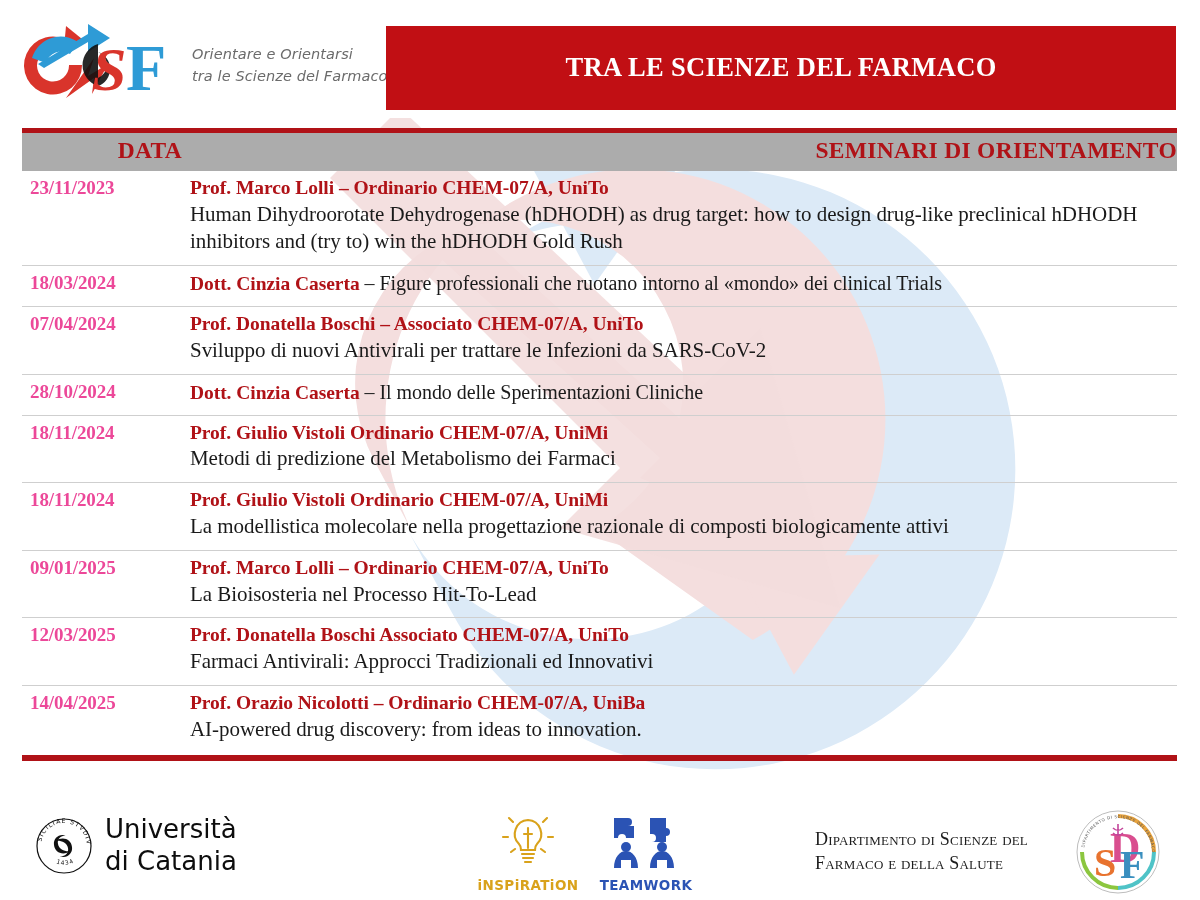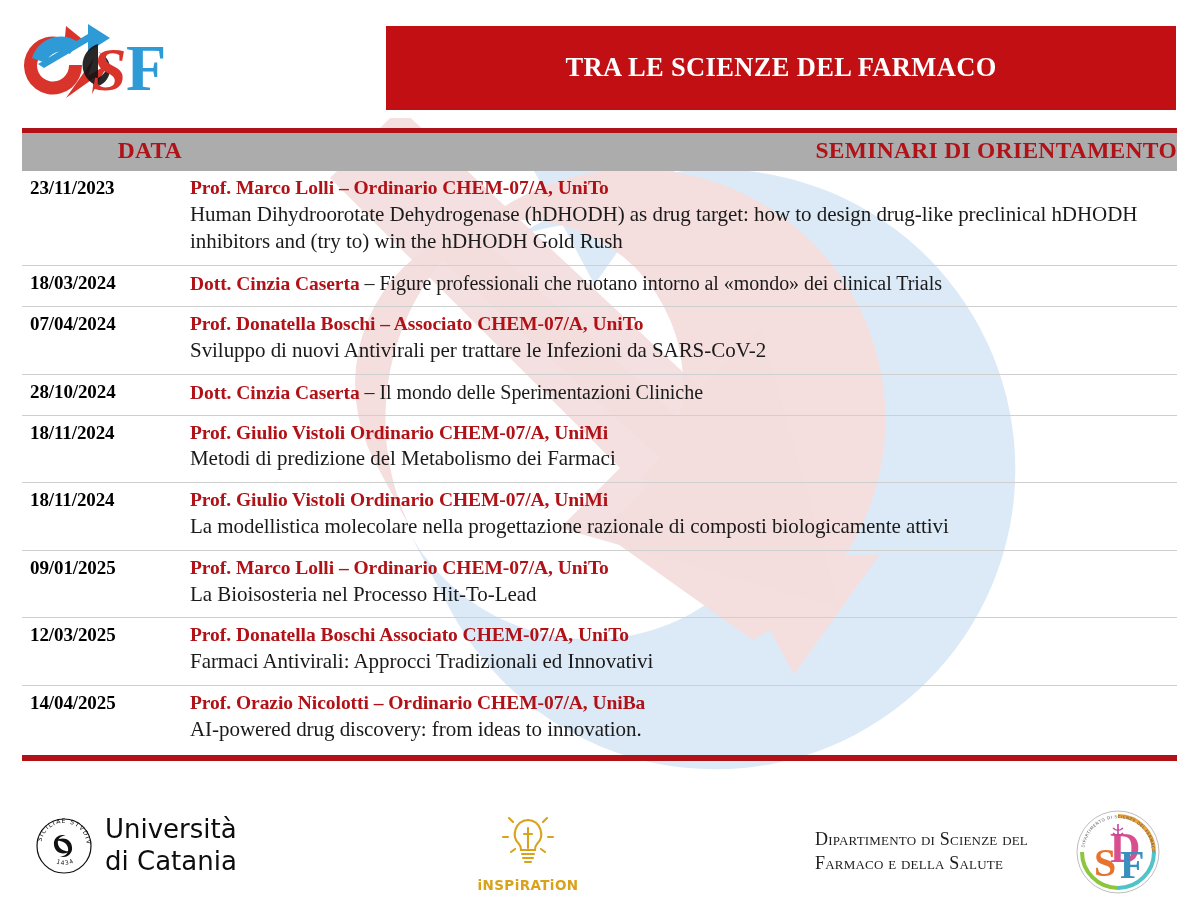--- a/index.html
+++ b/index.html
@@ -92,21 +92,21 @@
     padding: 4px 0 6px 6px;
     line-height: 1.18;
   }
   thead th.c-date { width: 160px; }
   .row-sep td { border-top: 1px solid #cfcfcf; }
   tbody td { padding: 4px 0 9px 0; }
   td.date {
     width: 160px;
     font-weight: bold;
     font-size: 19px;
-    color: #000000;
+    color: #ec4899;
     padding-left: 8px;
     padding-top: 6px;
     letter-spacing: -.1px;
     white-space: nowrap;
   }
   td.sem { padding-left: 8px; padding-right: 4px; }
   .speaker {
     color: #B01217;
     font-weight: bold;
     font-size: 19.5px;
@@ -197,20 +197,24 @@
         <path d="M10 34 a30 30 0 0 1 46 -16 l-8 12 a16 16 0 0 0 -24 9 Z" fill="#2E9BD6"></path>
 
         <path d="M44 74 L72 34 L66 52 L86 40 L70 70 L72 54 Z" fill="#D9342B"></path>
 
         <path d="M76 20 a22 22 0 0 0 0 42 a18 18 0 0 0 0 -34 a14 14 0 0 1 0 26" fill="#111111" opacity=".9"></path>
 
         <text x="70" y="66" font-family="Liberation Serif, serif" font-size="62" font-weight="bold" fill="#D9342B" font-style="italic">S</text>
 
         <text x="104" y="66" font-family="Liberation Serif, serif" font-size="66" font-weight="bold" fill="#2E9BD6">F</text>
       </svg>
+      <div class="gsf-tag">
+        <div>Orientare e Orientarsi</div>
+        <div>tra le Scienze del Farmaco</div>
+      </div>
     </div>
 
     <div class="title-banner">
       <div class="line">TRA LE SCIENZE DEL FARMACO</div>
     </div>
   </div>
 
   <div class="table-wrap">
     <div class="top-rule"></div>
     <table class="schedule">
@@ -316,20 +320,33 @@
         <g fill="none" stroke="#D9A21B" stroke-width="2.1" stroke-linecap="round">
           <path d="M35 10 a14 14 0 0 1 9 24 c-2 2 -2 4 -2 6 h-14 c0 -2 0 -4 -2 -6 a14 14 0 0 1 9 -24 Z"></path>
           <path d="M29 44 h12 M30 48 h10 M32 52 h6"></path>
           <path d="M35 18 v20 M31 24 h8"></path>
           <path d="M16 8 l4 4 M54 8 l-4 4 M10 27 h5 M55 27 h5 M18 42 l4 -3 M52 42 l-4 -3"></path>
         </g>
       </svg>
       <div class="doodle-label">iNSPiRATiON</div>
     </div>
 
+    <div class="f-team">
+      <svg width="76" height="58" viewBox="0 0 76 58" xmlns="http://www.w3.org/2000/svg">
+        <g fill="#2B53B4">
+          <path d="M6 4 h14 a4 4 0 0 1 0 8 h6 v12 h-8 a4 4 0 0 0 -8 0 h-4 Z"></path>
+          <path d="M42 4 h16 v10 a4 4 0 0 1 0 8 v6 h-14 a4 4 0 0 0 0 -8 h-2 Z"></path>
+          <circle cx="18" cy="33" r="5"></circle>
+          <circle cx="54" cy="33" r="5"></circle>
+          <path d="M6 54 c0 -11 6 -17 12 -17 s12 6 12 17 h-7 v-8 h-10 v8 Z"></path>
+          <path d="M42 54 c0 -11 6 -17 12 -17 s12 6 12 17 h-7 v-8 h-10 v8 Z"></path>
+        </g>
+      </svg>
+      <div class="doodle-label">TEAMWORK</div>
+    </div>
 
     <div class="f-dept">
       <div>Dipartimento di Scienze del</div>
       <div>Farmaco e della Salute</div>
     </div>
   </div>
 
   <svg class="f-dsf" viewBox="0 0 92 92" xmlns="http://www.w3.org/2000/svg">
     <defs>
       <path id="dsfArc" d="M12,46 a34,34 0 0 1 68,0"></path>

